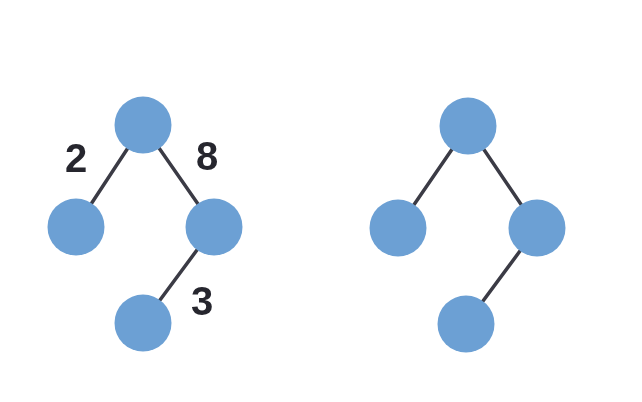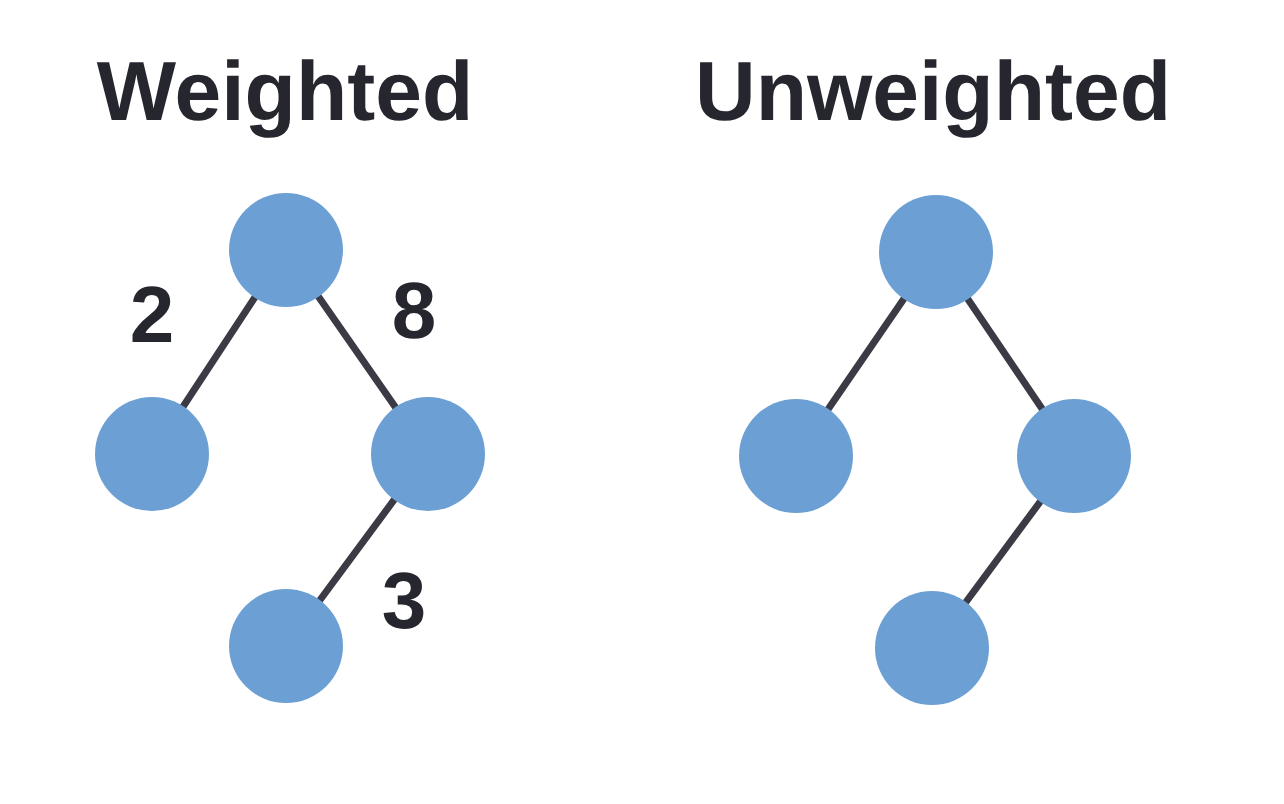--- a/index.html
+++ b/index.html
@@ -59,15 +59,13 @@
       <text x="207" y="156" text-anchor="middle" dominant-baseline="central" fill="#26262e" class="edge-weight">8</text>
       <text x="202" y="301" text-anchor="middle" dominant-baseline="central" fill="#26262e" class="edge-weight">3</text>
       <line x1="468" y1="126" x2="398" y2="228" stroke="#3b3b45" stroke-width="3.5" stroke-linecap="round"></line>
       <line x1="468" y1="126" x2="537" y2="228" stroke="#3b3b45" stroke-width="3.5" stroke-linecap="round"></line>
       <line x1="537" y1="228" x2="466" y2="324" stroke="#3b3b45" stroke-width="3.5" stroke-linecap="round"></line>
       <circle cx="468" cy="126" r="28.5" fill="#6ca0d4"></circle>
       <circle cx="398" cy="228" r="28.5" fill="#6ca0d4"></circle>
       <circle cx="537" cy="228" r="28.5" fill="#6ca0d4"></circle>
       <circle cx="466" cy="324" r="28.5" fill="#6ca0d4"></circle>
     </svg>
-  <div class="diagram-title left">Weighted</div>
-  <div class="diagram-title right">Unweighted</div>
 </div>
 
 </body></html>

